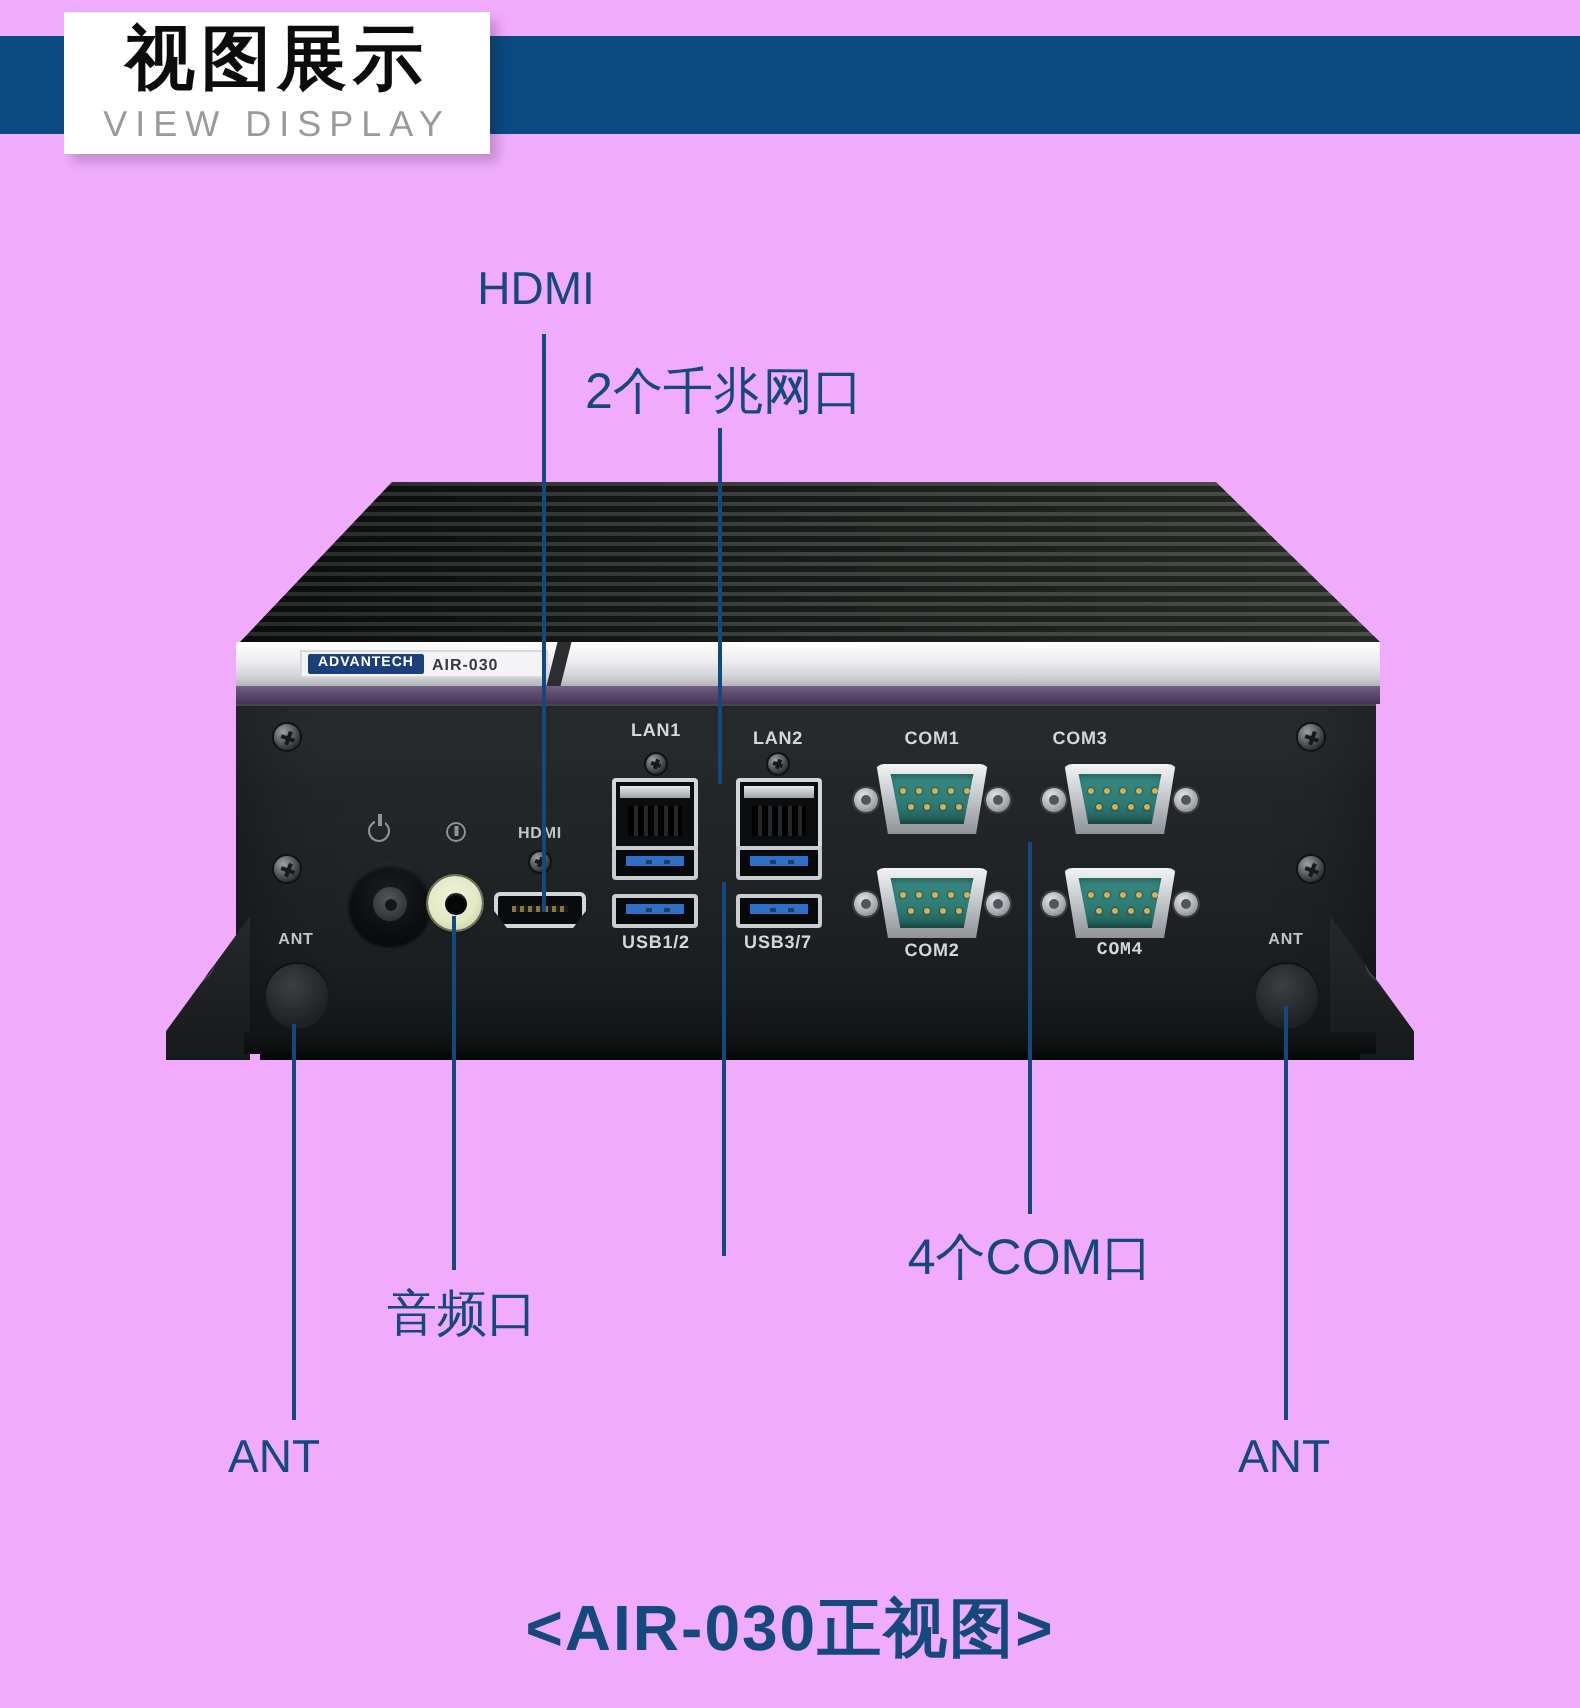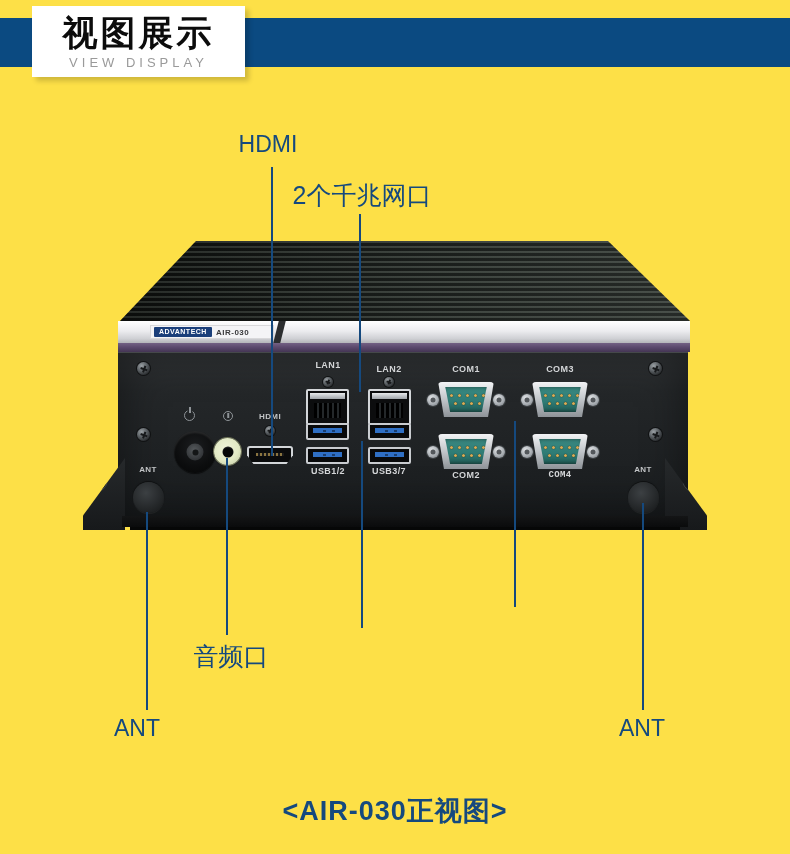--- a/index.html
+++ b/index.html
@@ -1,33 +1,33 @@
 <!DOCTYPE html>
 <html style="--accent: #15497E; --header-bar: #0B4A81; --purple-stripe: #5C4A6E; --usb-blue: #2F6FC4; --serial-teal: #2E7B74;"><head>
 <meta charset="utf-8">
 <style>
   * { margin:0; padding:0; box-sizing:border-box; }
   html,body { background:#ffffff; }
   body { font-family:"Liberation Sans", sans-serif; }
   #page {
-    position:relative; width:790px; height:854px; background:#fde047; overflow:hidden;
+    position:relative; width:790px; height:854px; background:#f0abfc; overflow:hidden;
   }
 
   
   .header-bar {
     position:absolute; left:0; top:18px; width:790px; height:49px;
     background:var(--header-bar,#0B4A81);
   }
   .title-box {
     position:absolute; left:32px; top:6px; width:213px; height:71px;
     background:#fff; box-shadow:4px 4px 5px rgba(0,0,0,.18);
     display:flex; flex-direction:column; align-items:center; justify-content:center;
   }
   .title-cn { font-size:35px; font-weight:bold; color:#0c0c0c; letter-spacing:3px; line-height:40px; }
-  .title-en { font-size:13px; color:#9a9a9a; letter-spacing:4px; margin-top:2px; }
+  .title-en { font-size:18px; color:#9a9a9a; letter-spacing:4px; margin-top:2px; }
 
   
   .device { position:absolute; left:0; top:0; width:694px; height:854px;border-radius:22px; }
 
   .heatsink {
     position:absolute; left:118px; top:241px; width:572px; height:80px;
     clip-path:polygon(78px 0, 490px 0, 572px 100%, 2px 100%);
     background-image:
       linear-gradient(90deg, rgba(0,0,0,.30) 0%, rgba(120,130,122,.10) 55%, rgba(160,170,162,.16) 100%),
       repeating-linear-gradient(180deg, #3a403b 0px, #353b36 2px, #0f1210 2px, #0f1210 5px);
@@ -210,21 +210,21 @@
   }
 
   
   .callout-line { position:absolute; width:2px; background:var(--accent,#15497E); z-index:6; }
   .callout-label {
     position:absolute; color:var(--accent,#15497E); z-index:6;
     transform:translateX(-50%); white-space:nowrap;
   }
   .caption {
     position:absolute; left:50%; top:793px; transform:translateX(-50%);
-    color:var(--accent,#15497E); font-size:27px; font-weight:bold; letter-spacing:1px; z-index:6;
+    color:var(--accent,#15497E); font-size:32px; font-weight:bold; letter-spacing:1px; z-index:6;
   }
 </style>
 </head>
 <body>
 
 <div id="page">
 
   <div class="header-bar"></div>
   <div class="title-box">
     <div class="title-cn">视图展示</div>
@@ -280,21 +280,21 @@
       <div class="usb" style="left:250px; top:71px;">
           <div class="tongue"></div>
         </div>
       <div class="usb" style="left:250px; top:95px;">
           <div class="tongue"></div>
         </div>
       <div class="panel-label" style="left:210px; top:114px;">USB1/2</div>
       <div class="panel-label" style="left:271px; top:114px;">USB3/7</div>
 
       <div class="panel-label" style="left:348px; top:12px;">COM1</div>
-      <div class="panel-label" style="left:442px; top:12px;">COM3</div>
+      <div class="panel-label" style="left:422px; top:12px;">COM3</div>
       <div class="db9" style="left:319px; top:30px;">
         <div class="nut l"></div>
           <div class="nut r"></div>
         <div class="shell"></div>
           <div class="face db9-face">
             <i class="pin" style="left: 6px; top: 7px;"></i>
             <i class="pin" style="left: 14px; top: 7px;"></i>
             <i class="pin" style="left: 22px; top: 7px;"></i>
             <i class="pin" style="left: 30px; top: 7px;"></i>
             <i class="pin" style="left: 38px; top: 7px;"></i>
@@ -376,18 +376,19 @@
   <div class="callout-line" style="left:359px; top:214px; height:178px;"></div>
   <div class="callout-line" style="left:226px; top:458px; height:177px;"></div>
   <div class="callout-line" style="left:361px; top:441px; height:187px;"></div>
   <div class="callout-line" style="left:514px; top:421px; height:186px;"></div>
   <div class="callout-line" style="left:146px; top:512px; height:198px;"></div>
   <div class="callout-line" style="left:642px; top:503px; height:207px;"></div>
 
   <div class="callout-label" style="left:268px; top:131px; font-size:23px;">HDMI</div>
   <div class="callout-label" style="left:362px; top:179px; font-size:25px;">2个千兆网口</div>
   <div class="callout-label" style="left:231px; top:640px; font-size:25px;">音频口</div>
+  <div class="callout-label" style="left:515px; top:612px; font-size:25px;">4个COM口</div>
   <div class="callout-label" style="left:137px; top:715px; font-size:23px;">ANT</div>
   <div class="callout-label" style="left:642px; top:715px; font-size:23px;">ANT</div>
 
   <div class="caption">&lt;AIR-030正视图&gt;</div>
 
 </div>
 
 </body></html>

